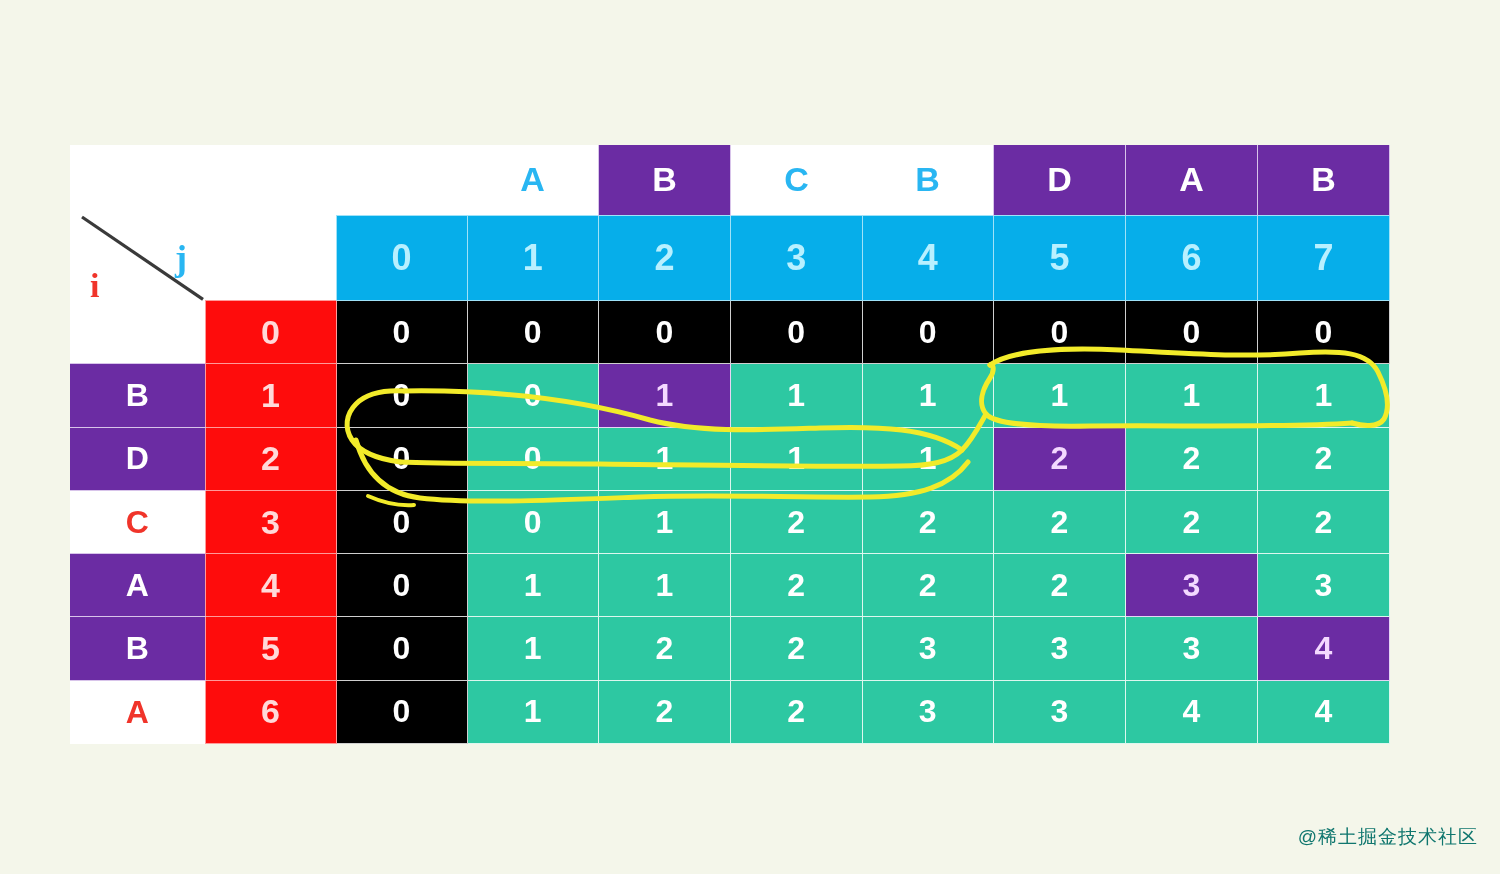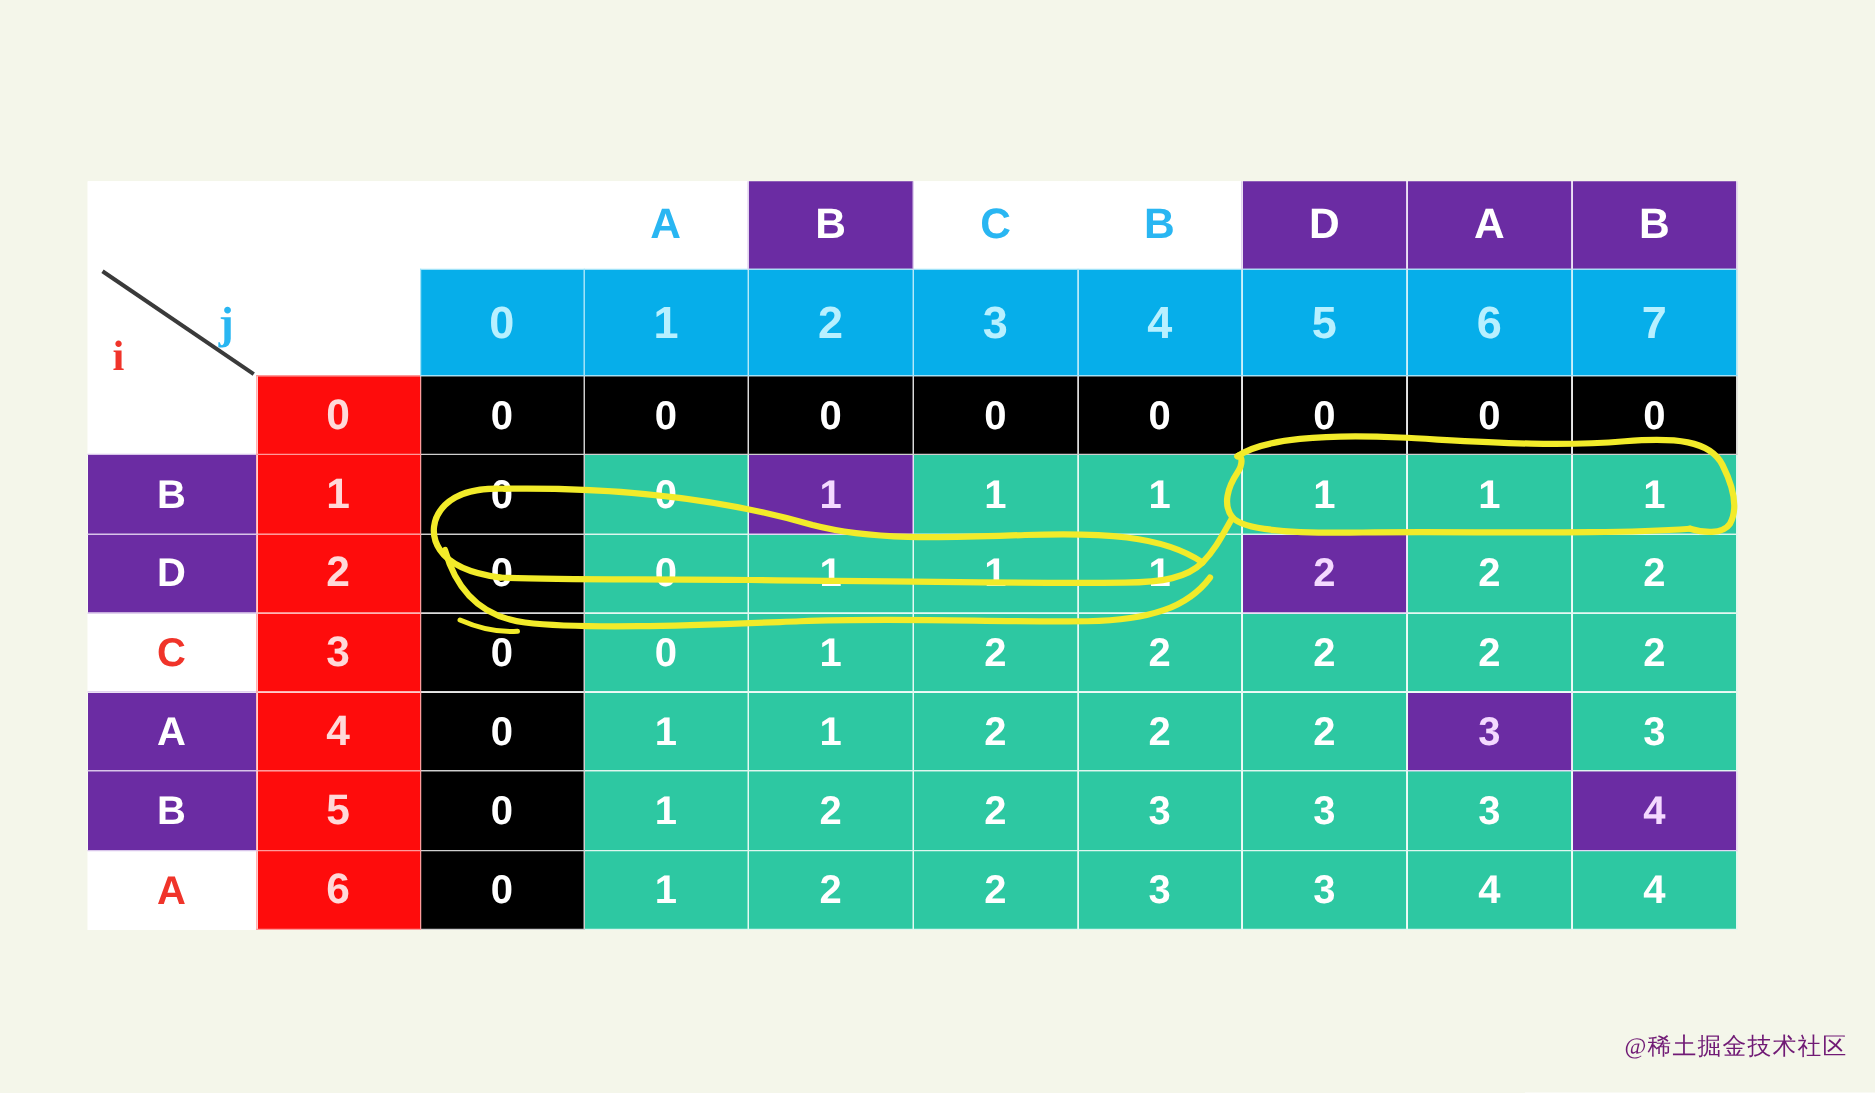--- a/index.html
+++ b/index.html
@@ -149,24 +149,24 @@
     width: 1500px;
     height: 874px;
     pointer-events: none;
   }
 
   
   #watermark {
     position: absolute;
     right: 22px;
     bottom: 24px;
-    color: #701a75;
+    color: #0f766e;
     font-size: 19px;
     letter-spacing: 1px;
-    font-family: Liberation Serif, serif;
+    font-family: Liberation Sans, sans-serif;
   }
 </style>
 </head>
 <body>
 
 <div id="board">
   <table class="dp">
     <tbody>
 
       <tr class="r-letters">

